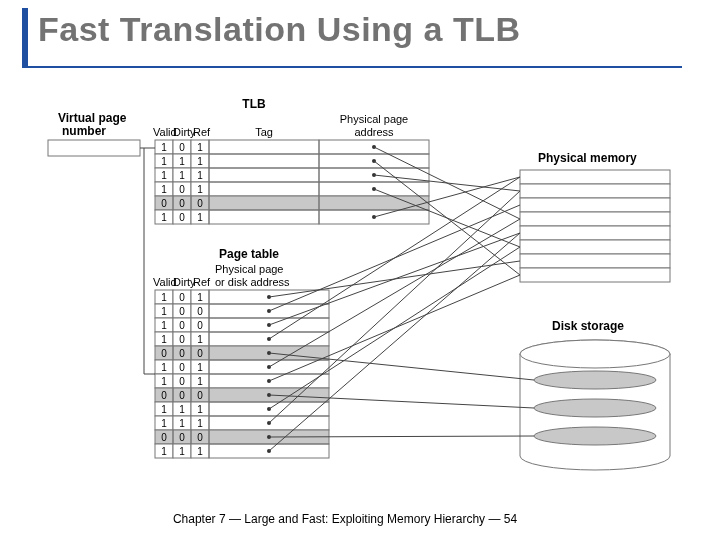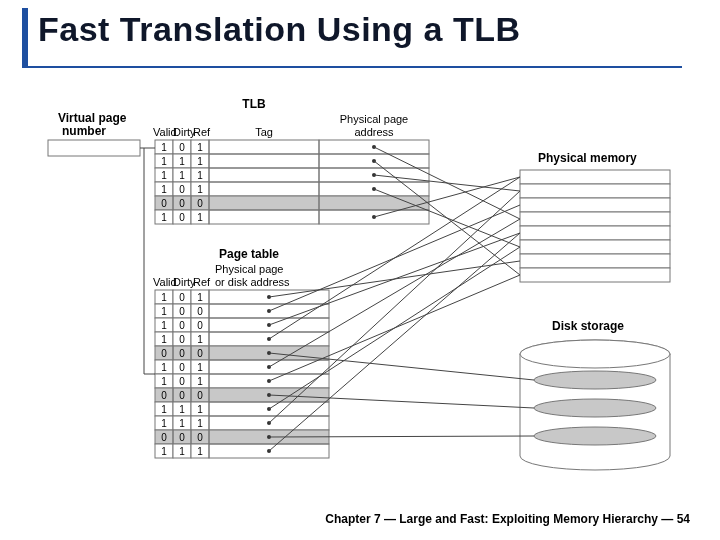--- a/index.html
+++ b/index.html
@@ -1,20 +1,20 @@
 <!DOCTYPE html>
 <html><head>
 <meta charset="utf-8">
 <style>
   html,body{margin:0;padding:0;width:720px;height:540px;background:#fff;font-family:Arial,Helvetica,sans-serif;overflow:hidden}
   #page{position:relative;width:720px;height:540px}
   .accent-v{position:absolute;left:22px;top:8px;width:6px;height:60px;background:#1e4fa0}
   .accent-h{position:absolute;left:22px;top:66px;width:660px;height:2px;background:#1e4fa0}
-  .title{position:absolute;left:38px;top:10px;font-size:34px;font-weight:bold;color:#0f172a;letter-spacing:0.5px}
-  .footer{position:absolute;left:0;right:30px;bottom:14px;text-align:right;font-size:12px;font-weight:bold;color:#000}
+  .title{position:absolute;left:38px;top:10px;font-size:34px;font-weight:bold;color:#737373;letter-spacing:0.5px}
+  .footer{position:absolute;left:0;right:30px;bottom:14px;text-align:center;font-size:12px;font-weight:normal;color:#000}
   svg{position:absolute;left:0;top:0}
   .lbl{font:bold 12px Arial;fill:#000}
   .lblS{font:11px Arial;fill:#000}
   .cell{font:10px Arial;fill:#000;text-anchor:middle;dominant-baseline:middle}
   .tbl{stroke:#777;stroke-width:1;fill:#fff}
   .hatch{fill:#c8c8c8}
   line.wire{stroke:#444;stroke-width:1}
   circle.dot{fill:#333}
 </style>
 </head>

